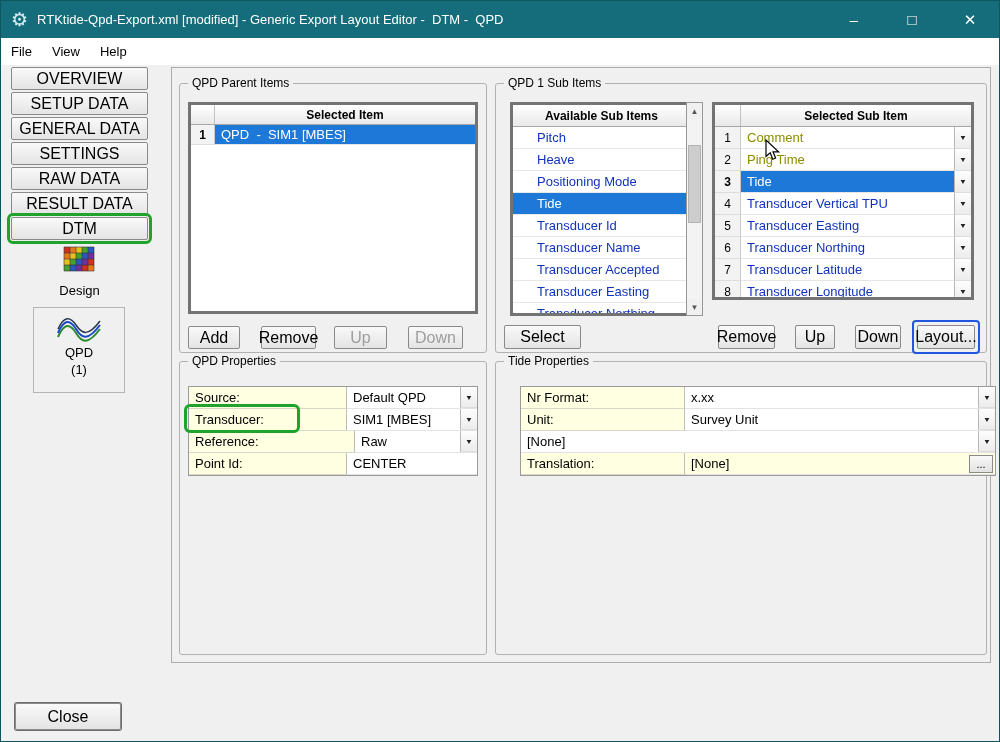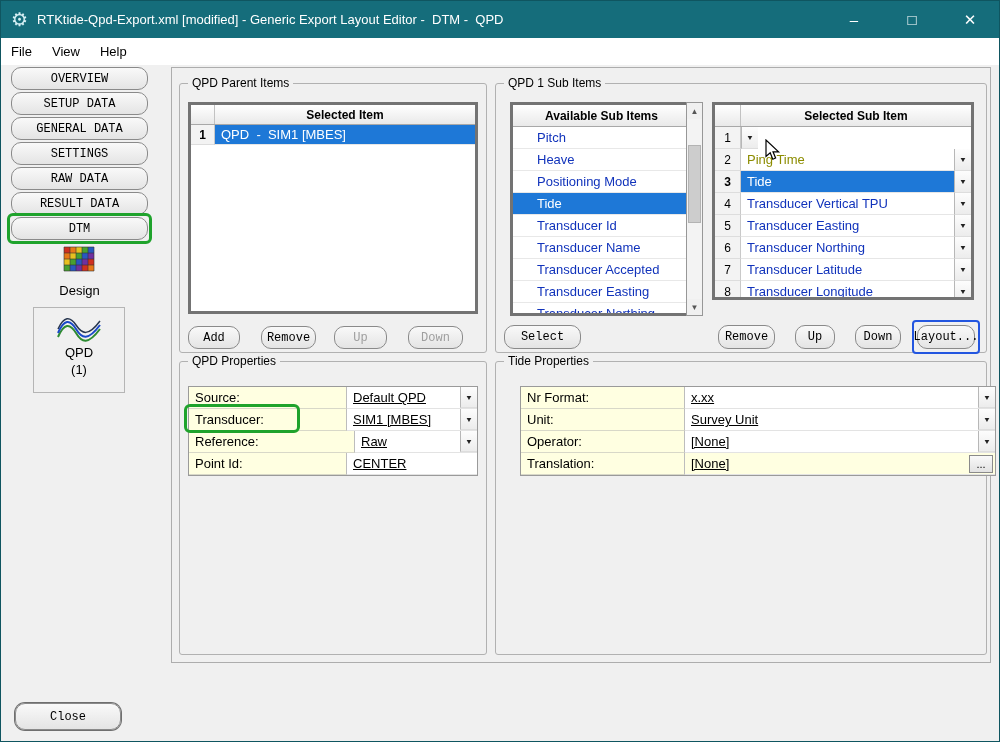--- a/index.html
+++ b/index.html
@@ -17,22 +17,22 @@
   .win-btn { width:58px; height:100%; display:flex; align-items:center; justify-content:center;
              font-size:15px; color:#fff; }
 
   
   .menubar { position:absolute; top:37px; left:0; width:100%; height:27px; background:#FFFFFF;
              display:flex; align-items:center; font-size:13px; color:#000; }
   .menu-item { padding:16px 10px; height:100%; display:flex; align-items:center; }
 
   
   .btn { position:absolute; display:flex; align-items:center; justify-content:center;
-         font-size:12px; color:#000; background:linear-gradient(#F9F9F9,#E4E4E4);
-         border:1px solid #8A8A8A; border-radius:10px;font-family:Liberation Mono, monospace; }
+         font-size:16px; color:#000; background:linear-gradient(#F9F9F9,#E4E4E4);
+         border:1px solid #8A8A8A; border-radius:2px; }
   .btn.disabled { color:#9E9E9E; }
   .btn-default { box-shadow:0 0 0 1px #6F6F6F; }
 
   .side-btn { left:10px; width:137px; height:23px; }
 
   
   .ann-green { position:absolute; border:3px solid var(--green_annotation,#1FA32C); border-radius:6px; }
   .ann-blue  { position:absolute; border:2px solid var(--blue_annotation,#2356E0); border-radius:4px; }
 
   
@@ -81,21 +81,21 @@
   .sb-thumb { position:absolute; left:1px; right:1px; top:42px; height:78px; background:#CDCDCD;
               border:1px solid #B3B3B3; }
 
   
   .pgrid { position:absolute; background:#fff; border:1px solid #9A9A9A; }
   .prow { display:flex; height:22px; font-size:13px; }
   .plabel { display:flex; align-items:center; padding-left:6px; background:var(--pale_yellow,#FFFFE1);
             border-right:1px solid #BDBDBD; border-bottom:1px solid #D8D8C8; color:#000; }
   .pvalue { flex:1; display:flex; align-items:center; background:#fff; border-bottom:1px solid #E3E3E3; }
   .pvalue.pale { background:var(--pale_yellow,#FFFFE1); }
-  .pvtext { flex:1; padding-left:6px; color:#000; white-space:pre; overflow:hidden;text-decoration:underline; }
+  .pvtext { flex:1; padding-left:6px; color:#000; white-space:pre; overflow:hidden; }
   .mini-btn { width:24px; height:18px; margin-right:2px; display:flex; align-items:center; justify-content:center;
               font-size:11px; background:linear-gradient(#F9F9F9,#E2E2E2); border:1px solid #8A8A8A; color:#000; }
 
   .cursor { position:absolute; left:762px; top:138px; }
 </style>
 </head>
 <body>
 
 <div class="screen">
 
@@ -206,20 +206,21 @@
     </div>
 
     <div class="boxed" style="left:216px;top:18px;width:262px;height:198px">
       <div class="thead h22">
         <div class="th-num" style="width:26px"></div>
         <div class="th-main">Selected Sub Item</div>
       </div>
 
       <div class="trow h22">
         <div class="td-num" style="width:26px">1</div>
+        <div class="td-val txt-olive">Comment</div>
         <div class="combo-arrow">
             <span class="ca-glyph">▼</span>
           </div>
       </div>
       <div class="trow h22">
         <div class="td-num" style="width:26px">2</div>
         <div class="td-val txt-olive">Ping Time</div>
         <div class="combo-arrow">
             <span class="ca-glyph">▼</span>
           </div>
@@ -333,21 +334,20 @@
       <div class="prow">
         <div class="plabel" style="width:164px">Unit:</div>
         <div class="pvalue">
           <span class="pvtext">Survey Unit</span>
           <div class="combo-arrow">
               <span class="ca-glyph">▼</span>
             </div>
         </div>
       </div>
       <div class="prow">
-        <div class="plabel" style="width:164px">Operator:</div>
         <div class="pvalue">
           <span class="pvtext">[None]</span>
           <div class="combo-arrow">
               <span class="ca-glyph">▼</span>
             </div>
         </div>
       </div>
       <div class="prow">
         <div class="plabel" style="width:164px">Translation:</div>
         <div class="pvalue pale">

